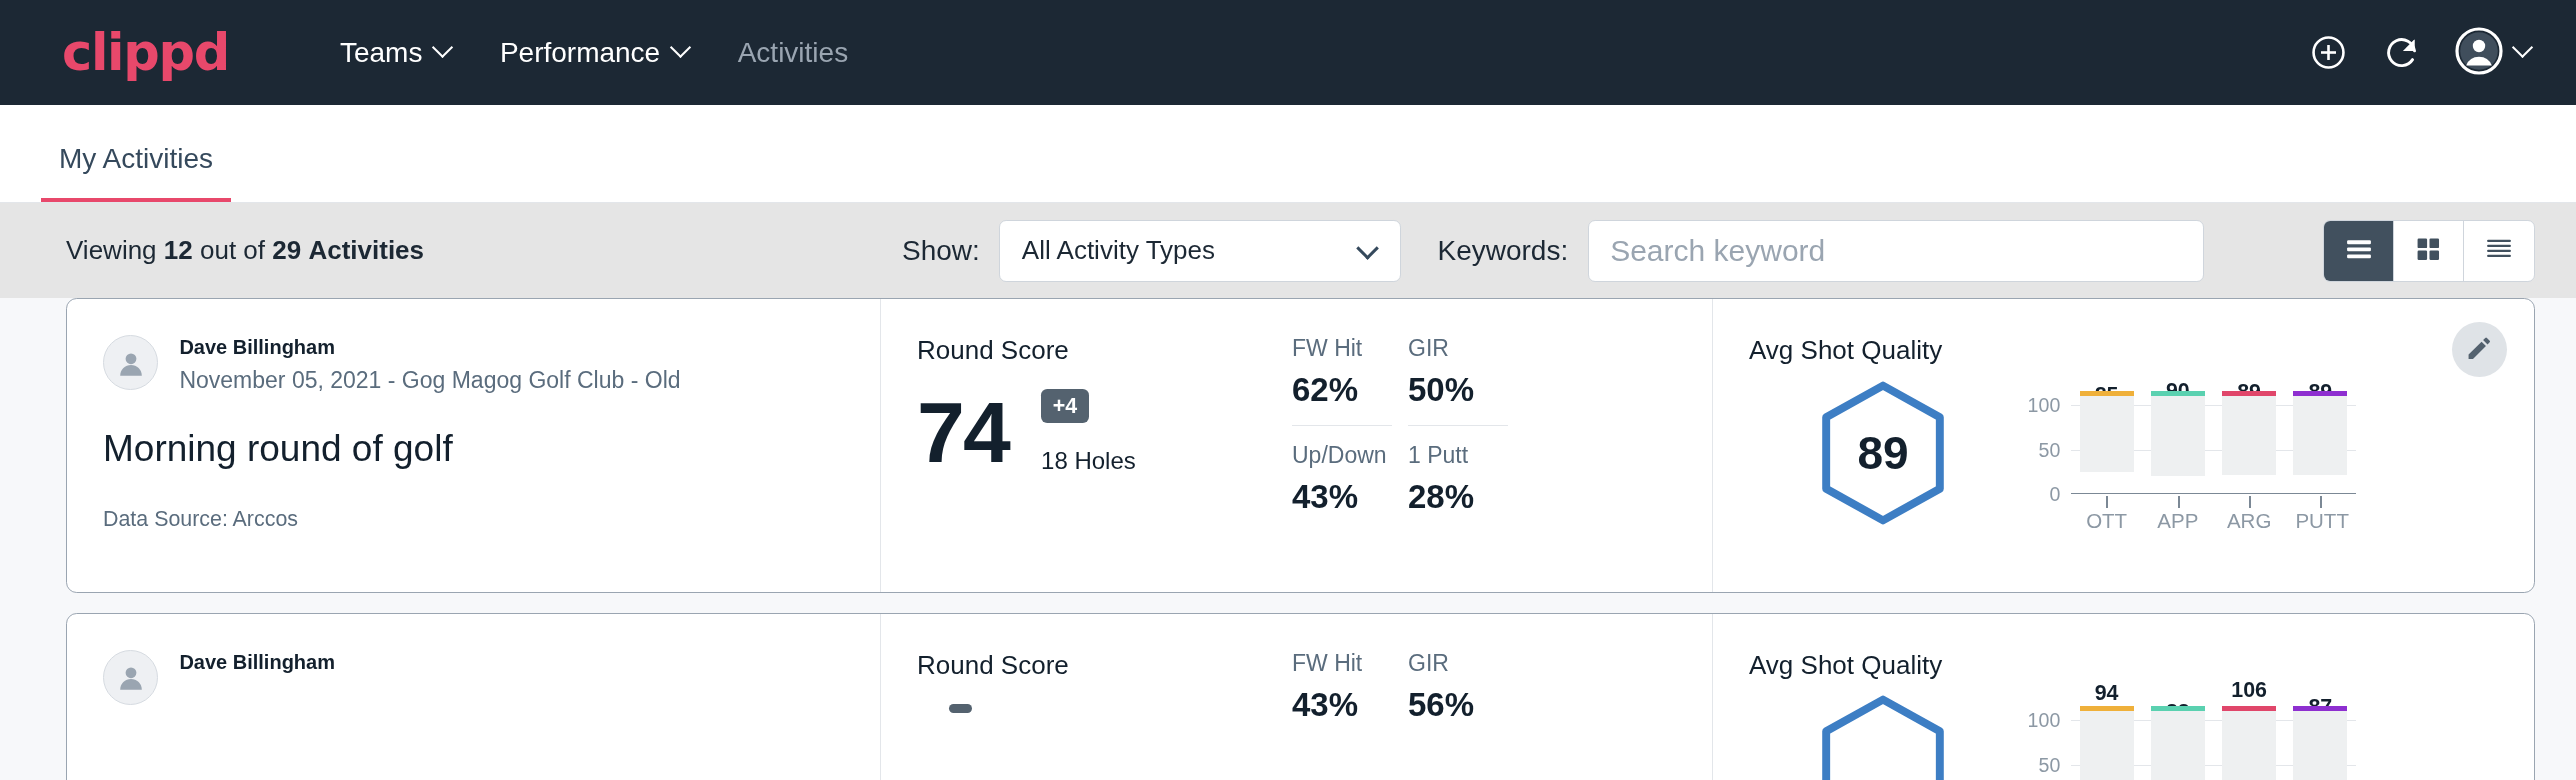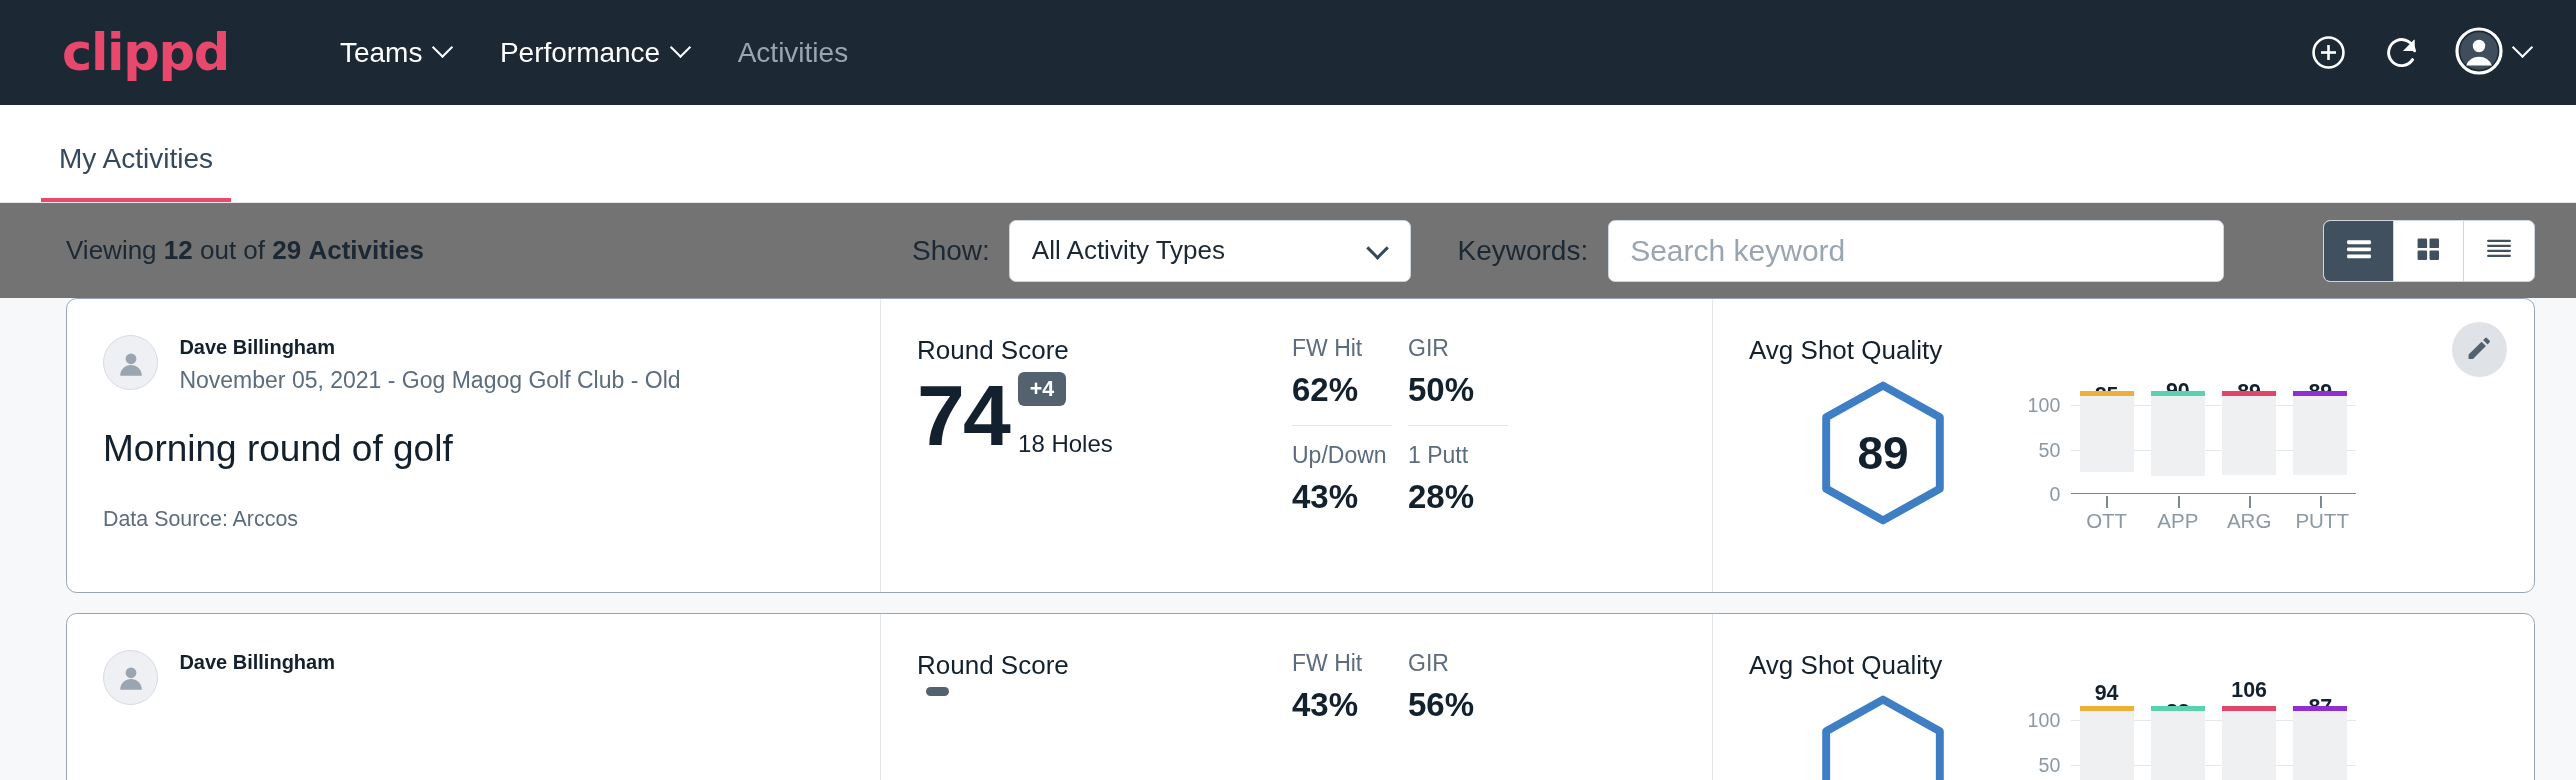--- a/index.html
+++ b/index.html
@@ -67,22 +67,21 @@
     border-bottom: 4.5px solid #e8486b;
     cursor: pointer;
   }
 
   
   .filterbar {
     height: 95px;
     display: flex;
     align-items: center;
     padding: 0 41px 0 66px;
-    background: #737373;
-    gap: 10px;
+    background: #e5e5e5;
   }
   .viewing { font-size: 26px; color: #1c2834; }
   .viewing b { font-weight: 700; }
   .filter-group { display: flex; align-items: center; gap: 19.6px; }
   .filter-label { font-size: 28px; color: #1c2834; }
   .select {
     width: 402px; height: 62px;
     background: #fff;
     border: 0.9px solid #cfd5dc;
     border-radius: 7.1px;
@@ -150,21 +149,21 @@
     display: flex; align-items: center; justify-content: center;
     flex: none;
   }
   .who-name { font-size: 20px; font-weight: 700; color: #13202d; line-height: 1.25; }
   .who-sub { font-size: 23px; color: #5a6c7d; margin-top: 7.1px; }
   .card-title { font-size: 37px; color: #13202d; font-weight: 400; margin-top: 34px; }
   .card-src { font-size: 21.4px; color: #5a6c7d; margin-top: 37px; }
 
   .col-score { width: 411px; padding: 36px 0 30px 36px; }
   .sec-label { font-size: 26px; color: #13202d; }
-  .score-row { display: flex; align-items: flex-end; margin-top: 6px; }
+  .score-row { display: flex; align-items: flex-end; margin-top: 23px; gap: 23px; }
   .score-big { font-size: 86px; font-weight: 700; color: #13202d; line-height: 1; letter-spacing: -1.8px; }
   .score-side { display: flex; flex-direction: column; justify-content: space-between; height: 86px; margin-left: 9px; }
   .badge {
     background: #54626f; color: #fff;
     font-size: 21.4px; font-weight: 700;
     border-radius: 6.2px; padding: 4.5px 11.6px;
     align-self: flex-start;
   }
   .holes { font-size: 24px; color: #13202d; }
 

